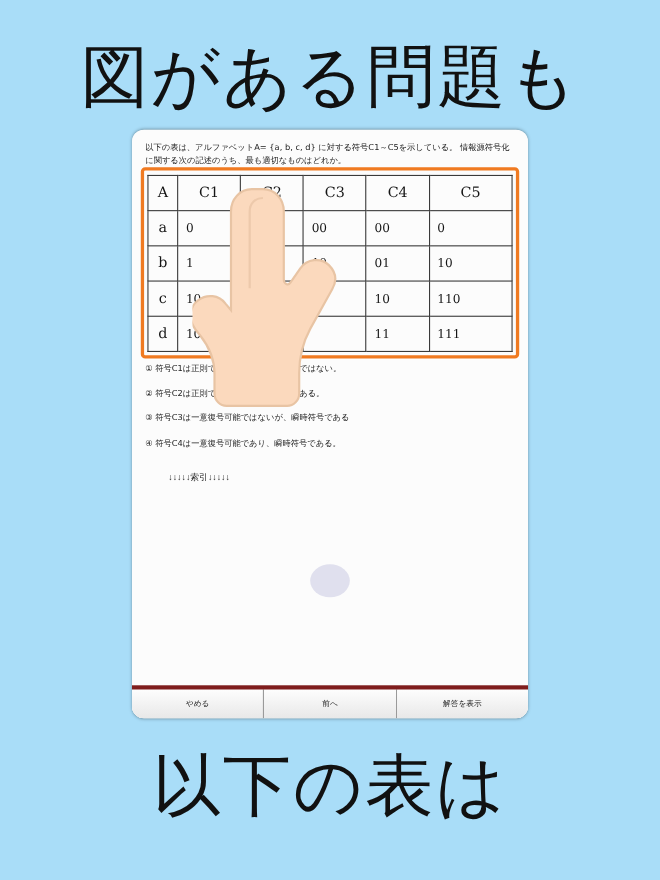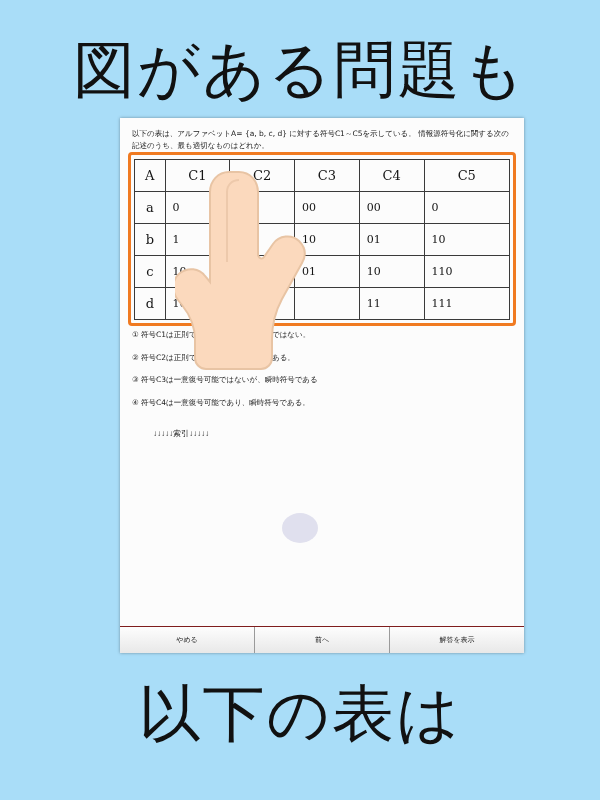--- a/index.html
+++ b/index.html
@@ -30,25 +30,26 @@
     font-family: Liberation Mono, monospace;
   }
   .promo-bottom {
     top: 672px;
   }
   
   .device {
     position: absolute;
     left: 120px;
     top: 118px;
-    width: 404px;
+    width: 360px;
     height: 535px;
     background: #ffffff;
     box-shadow: 0 0 3px rgba(0,0,0,0.35);
     overflow: hidden;
+    border-radius: 11px;
   }
   .app-screen {
     position: absolute;
     inset: 0;
     background: #fcfcfc;
     display: flex;
     flex-direction: column;
   }
   .content {
     flex: 1 1 auto;
@@ -124,21 +125,21 @@
     font-size: 8px;
     color: #1a1a1a;
     font-family: Liberation Sans, sans-serif;
     margin-left: 21px;
   }
   
   .button-bar {
     flex: 0 0 auto;
     height: 26px;
     display: flex;
-    border-top: 1px solid #7f1d1d;
+    border-top: 4px solid #7f1d1d;
     background: #f2f2f2;
   }
   .bar-btn {
     flex: 1 1 0;
     display: flex;
     align-items: center;
     justify-content: center;
     font-size: 7px;
     color: #222;
     font-family: "DejaVu Sans", sans-serif;

